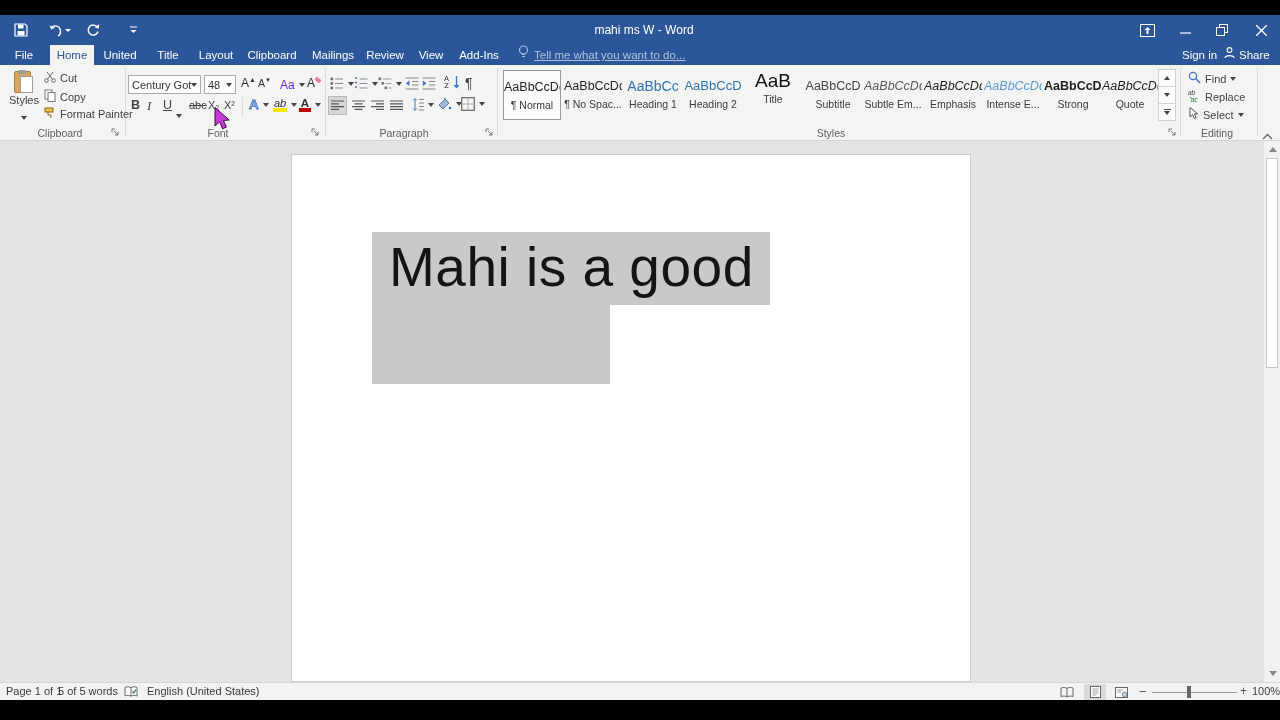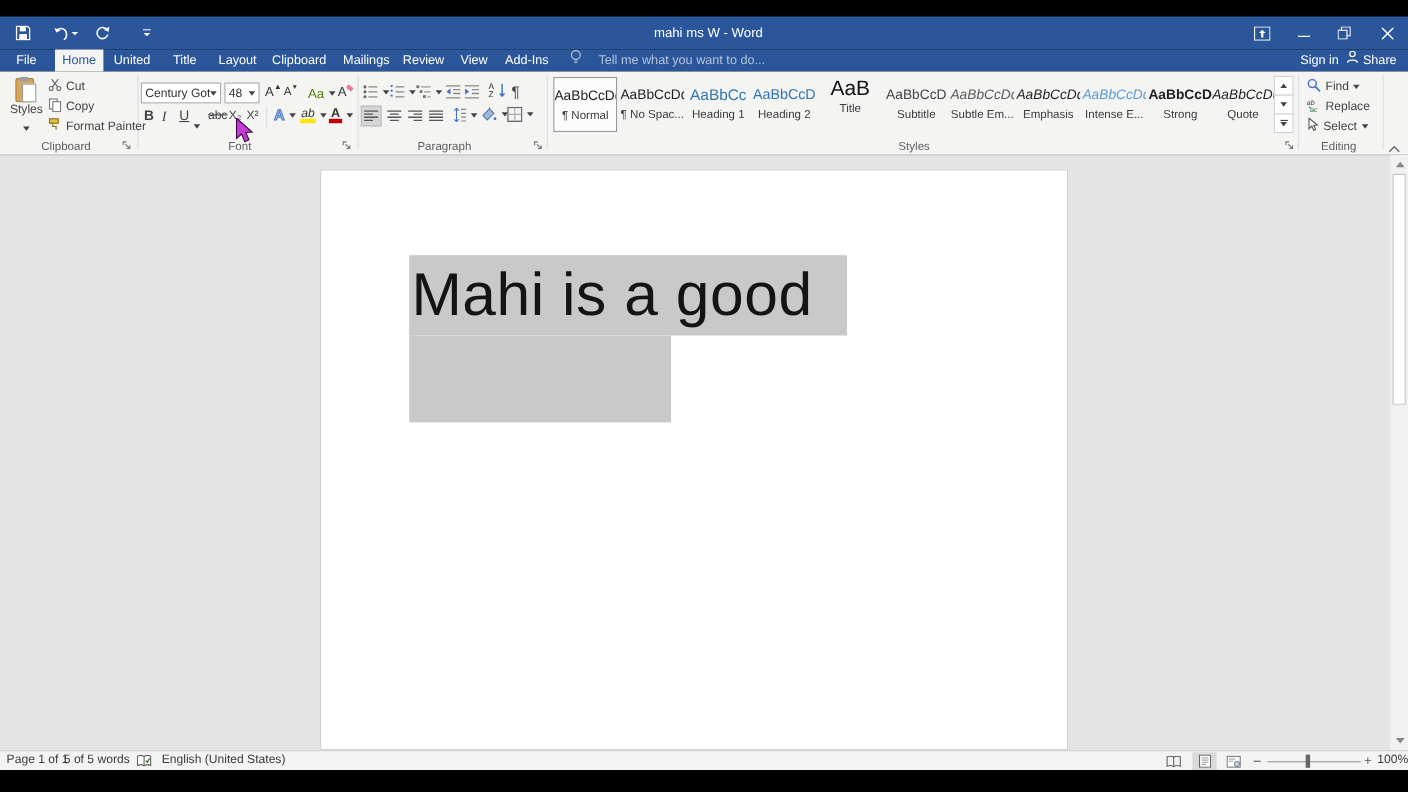--- a/index.html
+++ b/index.html
@@ -17,34 +17,34 @@
   .titlebar .title { left:0; right:0; top:0; height:30px; text-align:center; font-size:12px; line-height:30px; color:#fff;padding-left:8px; }
   .qat-btn { top:7px; width:18px; height:16px; display:flex; align-items:center; justify-content:center; }
   .caret { width:0; height:0; border-left:3.5px solid transparent; border-right:3.5px solid transparent; border-top:4px solid #fff; display:inline-block; }
   .caret.dark { border-top-color:#444; }
   .winbtn { top:0; width:30px; height:30px; display:flex; align-items:center; justify-content:center; }
 
   
   .tabrow { left:0; top:45px; width:1280px; height:20px; background:#2b579a; }
   .tab { position:absolute; top:0; height:20px; line-height:20px; color:#fff; font-size:11.5px; text-align:center; }
   .tab.active { background:#f4f4f2; color:#2b579a; }
-  .tellme { position:absolute; top:0; height:20px; line-height:20px; color:#b3c2dc; font-size:11.5px; display:flex; align-items:center; gap:15px; }
+  .tellme { position:absolute; top:0; height:20px; line-height:20px; color:#b3c2dc; font-size:11.5px; display:flex; align-items:center; gap:5px;text-decoration:underline; }
   .signin { position:absolute; top:0; height:20px; line-height:20px; color:#fff; font-size:11.5px; display:flex; align-items:center; gap:4px; }
 
   
   .ribbon { left:0; top:65px; width:1280px; height:76px; background:#f4f4f2; border-bottom:1px solid #d4d4d4; }
   .vsep { position:absolute; top:3px; height:68px; width:1px; background:#dcdcdc; }
   .grouplabel { position:absolute; top:62px; height:13px; font-size:10.5px; color:#5f5f5f; text-align:center; }
   .launcher { position:absolute; top:63px; width:10px; height:10px; }
   .launcher svg { display:block; }
   .rbtn { position:absolute; display:flex; align-items:center; gap:4px; font-size:11px; color:#444; }
   .rtxt { font-size:11px; color:#444; }
   .combo { position:absolute; background:#fff; border:1px solid #ababab; font-size:11px; color:#333; display:flex; align-items:center; padding:0 3px; }
   .combo .cv { flex:1 1 auto; white-space:nowrap; overflow:hidden; }
-  .fmtch { font-size:12px; color:#4d7c0f; line-height:18px; }
+  .fmtch { font-size:12px; color:#6d28d9; line-height:18px; }
   .togglebtn { position:absolute; display:flex; align-items:center; justify-content:center; }
   .togglebtn.active { background:#d6d6d6; border:1px solid #b9b9b9; }
 
   
   .style-item { position:absolute; top:5px; width:58px; height:50px; text-align:center; }
   .style-item.selected { border:1px solid #9a9a9a; background:#fcfcfc; }
   .sprev { display:block; margin-top:8px; font-size:12.5px; color:#1f1f1f; line-height:16px; white-space:nowrap; overflow:hidden; }
   .sname { display:block; margin-top:4px; font-size:10.5px; color:#3b3b3b; white-space:nowrap; overflow:hidden; }
   .sprev.h1 { color:#2e74b5; font-size:14px; }
   .sprev.h2 { color:#2e74b5; font-size:13px; }
@@ -53,21 +53,21 @@
   .sprev.italic { font-style:italic; }
   .sprev.intense { font-style:italic; color:#5b9bd5; }
   .sprev.strong { font-weight:bold; }
   .gal-scroll { position:absolute; left:1158px; top:4px; width:18px; height:54px; }
   .gal-scroll .gsb { width:18px; height:18px; border:1px solid #d0d0d0; background:#fdfdfd; display:flex; align-items:center; justify-content:center; }
 
   
   .docarea { left:0; top:141px; width:1280px; height:541px; background:#e4e4e4; overflow:hidden; }
   .page { position:absolute; left:291px; top:13px; width:680px; height:528px; background:#fff; border:1px solid #cfcfcf; }
   .selrect { position:absolute; background:#c9c9c9; }
-  .doctext { position:absolute; color:#141414; font-size:55px; line-height:73px; letter-spacing:0.5px; white-space:nowrap; font-weight:400; }
+  .doctext { position:absolute; color:#141414; font-size:55px; line-height:73px; letter-spacing:0.5px; white-space:nowrap; font-weight:400;margin-left:15px; }
 
   
   .vscroll { position:absolute; left:1263px; top:0; width:17px; height:541px; background:#f1f1f1; border-left:1px solid #e2e2e2; }
   .vsarrow { position:absolute; left:2px; width:13px; height:13px; display:flex; align-items:center; justify-content:center; }
   .tri-up { width:0; height:0; border-left:4px solid transparent; border-right:4px solid transparent; border-bottom:5px solid #868686; }
   .tri-down { width:0; height:0; border-left:4px solid transparent; border-right:4px solid transparent; border-top:5px solid #868686; }
   .vthumb { position:absolute; left:2px; top:17px; width:12px; height:210px; background:#fff; border:1px solid #c6c6c6; border-radius:1px; }
 
   
   .statusbar { left:0; top:682px; width:1280px; height:18px; background:#f3f3f3; border-top:1px solid #d6d6d6; font-size:11px; color:#3a3a3a; }

